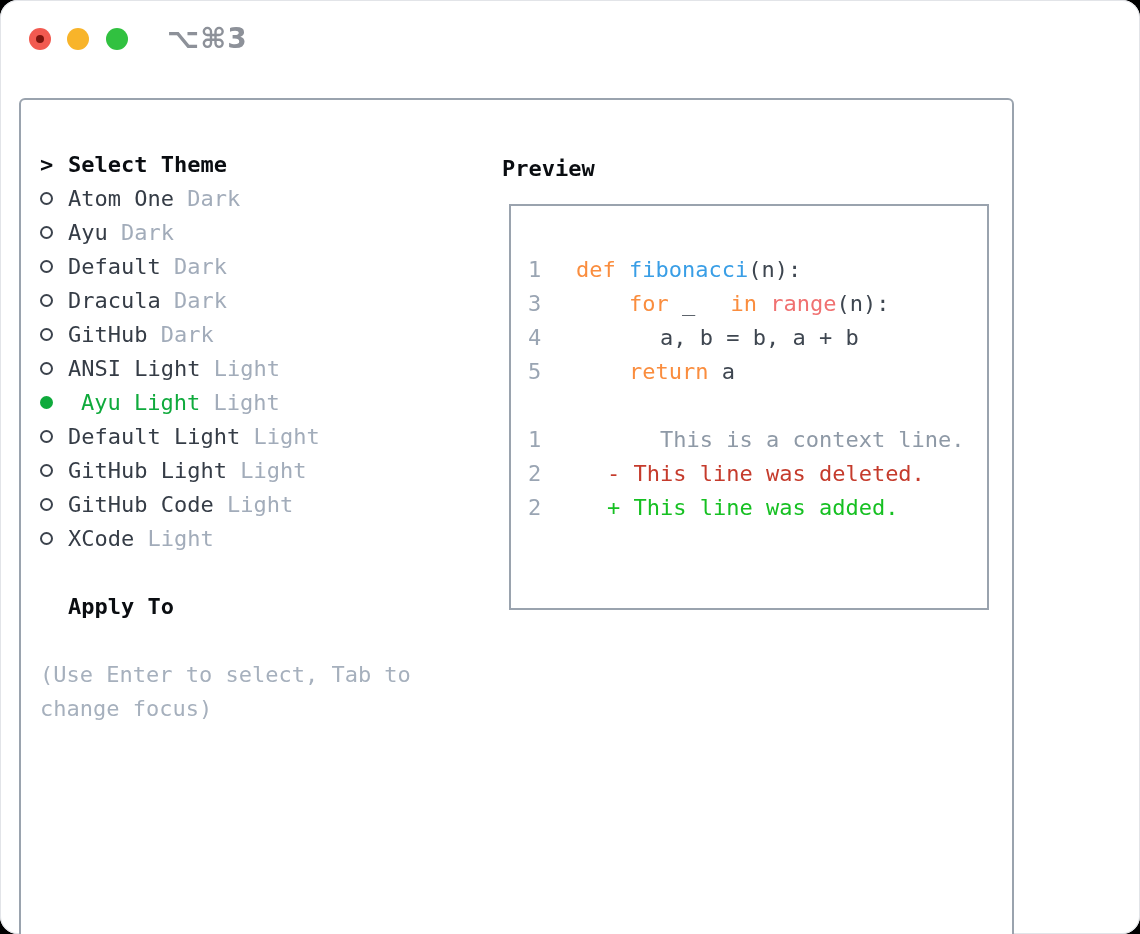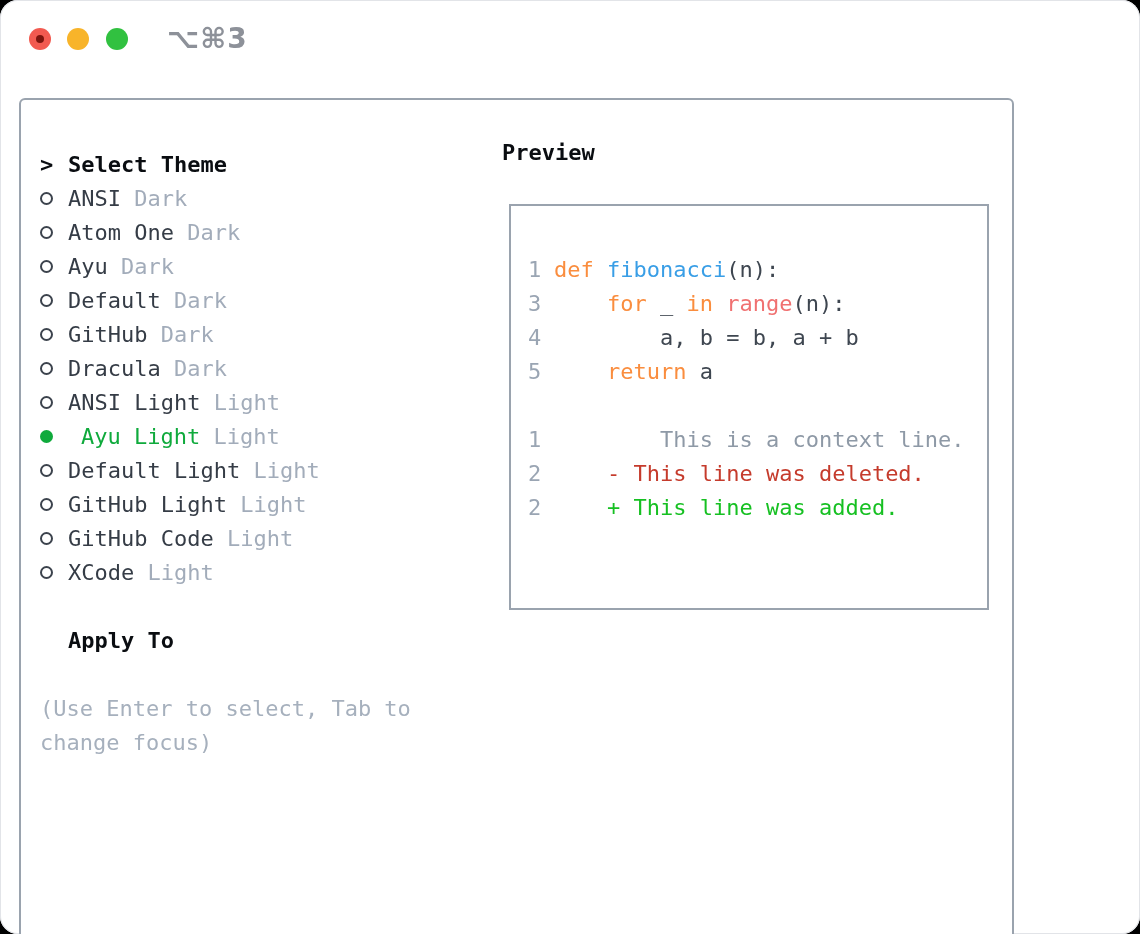--- a/index.html
+++ b/index.html
@@ -27,52 +27,51 @@
   .mk{display:inline-block;width:28px;}
   .hdr{font-weight:bold;color:var(--c-header);}
   .circle{display:inline-block;width:13px;height:13px;border-radius:50%;
           border:2px solid #3c434d;box-sizing:border-box;transform:translateY(-1px);}
   .circle.sel{background:var(--c-green);border-color:var(--c-green);}
   .nm{color:var(--c-text);}
   .nm.sel{color:var(--c-green);margin-left:13px;}
   .bd{color:var(--c-badge);}
   .help{color:var(--c-help);}
   
-  .pv-title{position:absolute;left:481px;top:36px;font-size:22px;line-height:34px;
+  .pv-title{position:absolute;left:481px;top:52px;font-size:22px;line-height:34px;
             font-weight:bold;color:var(--c-header);}
   .pv-box{position:absolute;left:488px;top:104px;width:480px;height:406px;
           border:2px solid var(--c-border);box-sizing:border-box;background:#fff;}
   .code{padding:47px 0 0 17px;font-size:22px;line-height:34px;}
   .cl{height:34px;white-space:pre;}
   .ln{display:inline-block;width:26px;color:var(--c-lnum);}
-  .tk-kw{color:var(--c-kw);} .tk-fn{color:var(--c-fn);} .tk-num{color:var(--c-num);}
+  .tk-kw{color:var(--c-kw);margin-left:22px;} .tk-fn{color:var(--c-fn);} .tk-num{color:var(--c-num);}
   .tk-call{color:var(--c-call);} .tk-plain{color:var(--c-plain);}
   .tk-ctx{color:var(--c-ctx);} .tk-del{color:var(--c-del);} .tk-add{color:var(--c-add);text-align:center;}
 </style>
 </head>
 <body>
 
 <div class="window">
 
   <div class="tl tl-red"></div>
   <div class="tl tl-yellow"></div>
   <div class="tl tl-green"></div>
   <div class="shortcut">⌥⌘3</div>
 
   <div class="panel">
 
     <div class="leftcol">
       <div class="row hdr"><span class="mk">&gt;</span><span>Select Theme</span></div>
       <div id="theme-items">
-          <div class="row"><span class="mk"><span class="circle"></span></span><span class="nm">ANSI</span> <span class="bd">Dark</span></div>
           <div class="row"><span class="mk"><span class="circle"></span></span><span class="nm">Atom One</span> <span class="bd">Dark</span></div>
           <div class="row"><span class="mk"><span class="circle"></span></span><span class="nm">Ayu</span> <span class="bd">Dark</span></div>
           <div class="row"><span class="mk"><span class="circle"></span></span><span class="nm">Default</span> <span class="bd">Dark</span></div>
+          <div class="row"><span class="mk"><span class="circle"></span></span><span class="nm">Dracula</span> <span class="bd">Dark</span></div>
           <div class="row"><span class="mk"><span class="circle"></span></span><span class="nm">GitHub</span> <span class="bd">Dark</span></div>
-          <div class="row"><span class="mk"><span class="circle"></span></span><span class="nm">Dracula</span> <span class="bd">Dark</span></div>
           <div class="row"><span class="mk"><span class="circle"></span></span><span class="nm">ANSI Light</span> <span class="bd">Light</span></div>
           <div class="row"><span class="mk"><span class="circle sel"></span></span><span class="nm sel">Ayu Light</span> <span class="bd">Light</span></div>
           <div class="row"><span class="mk"><span class="circle"></span></span><span class="nm">Default Light</span> <span class="bd">Light</span></div>
           <div class="row"><span class="mk"><span class="circle"></span></span><span class="nm">GitHub Light</span> <span class="bd">Light</span></div>
           <div class="row"><span class="mk"><span class="circle"></span></span><span class="nm">GitHub Code</span> <span class="bd">Light</span></div>
           <div class="row"><span class="mk"><span class="circle"></span></span><span class="nm">XCode</span> <span class="bd">Light</span></div>
         </div>
       <div class="row"></div>
       <div class="row hdr"><span class="mk"></span><span>Apply To</span></div>
       <div class="row"></div>

